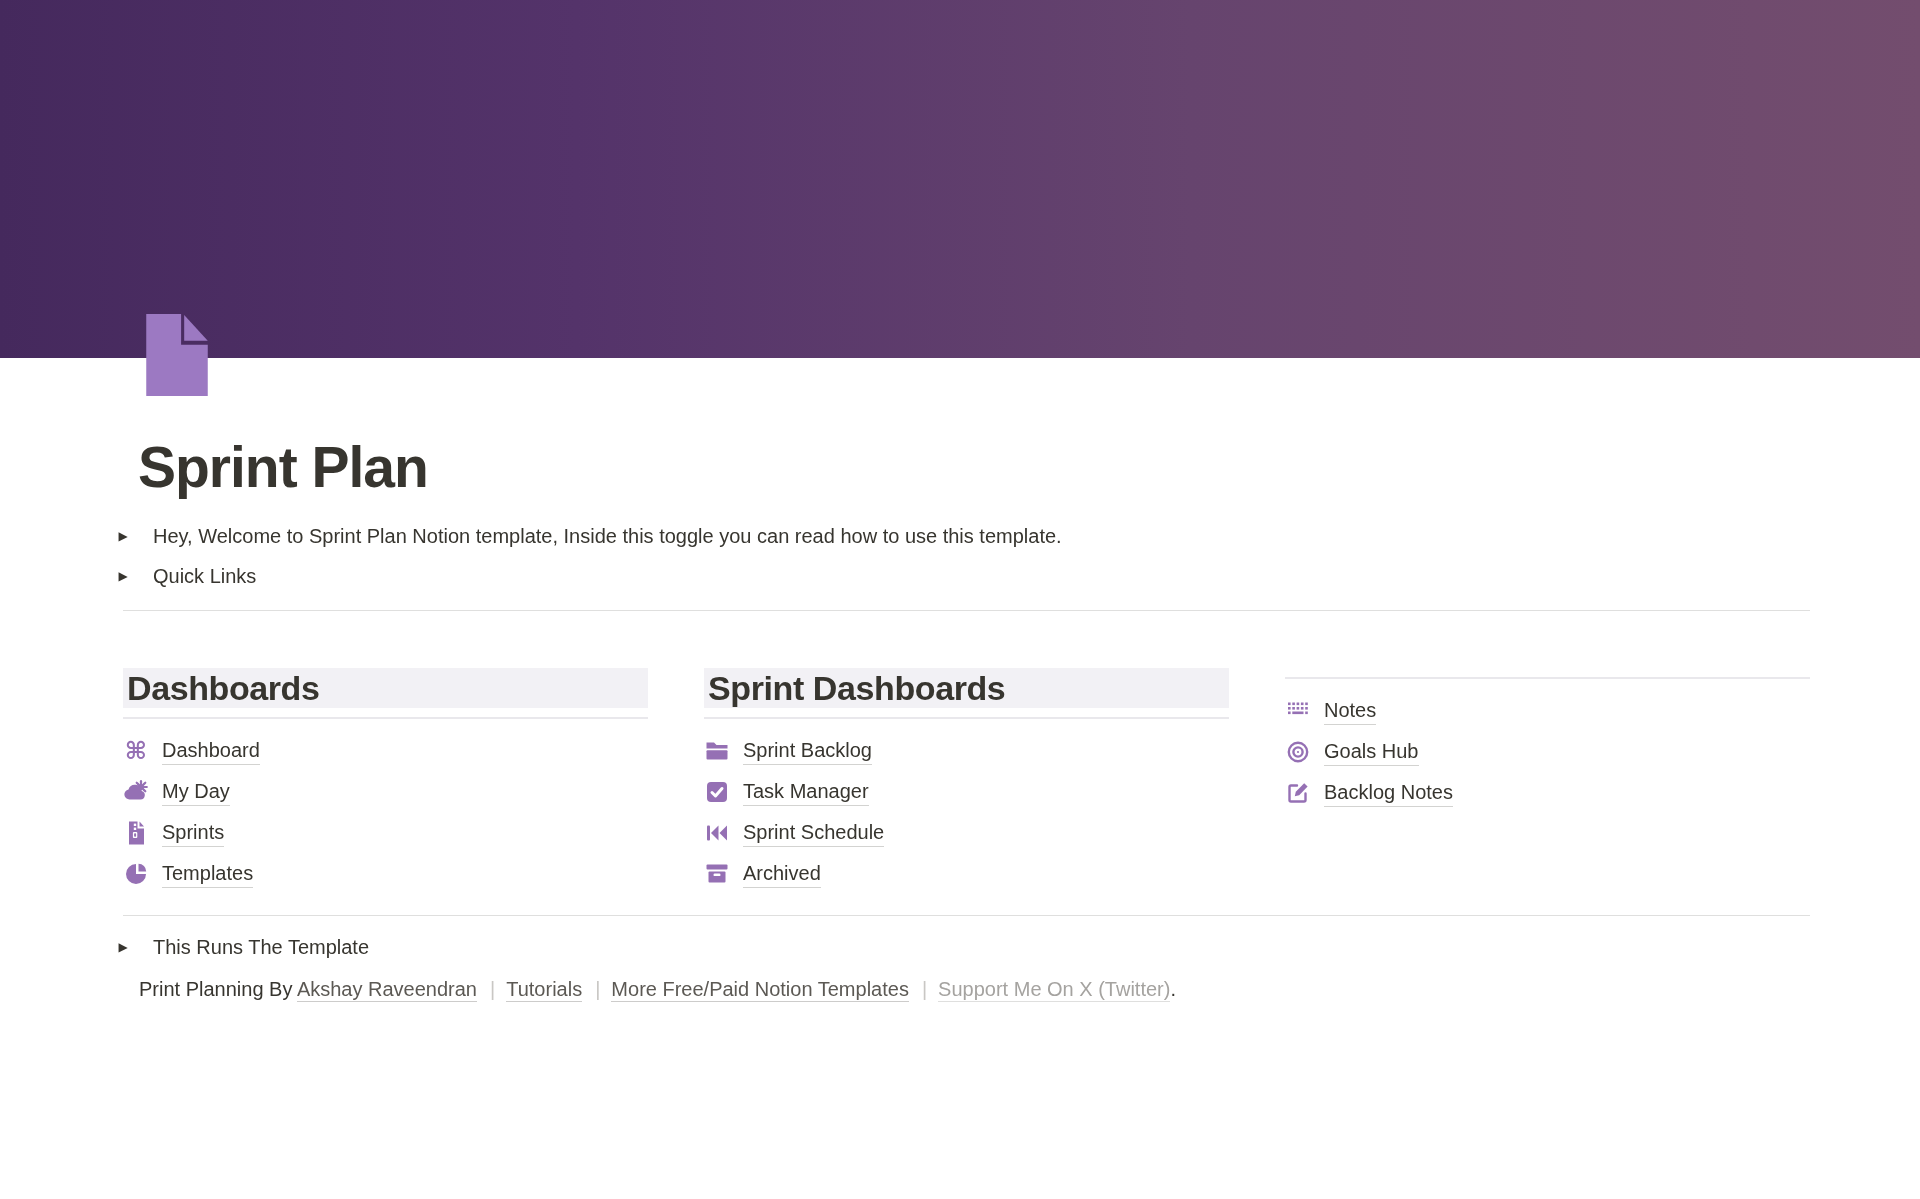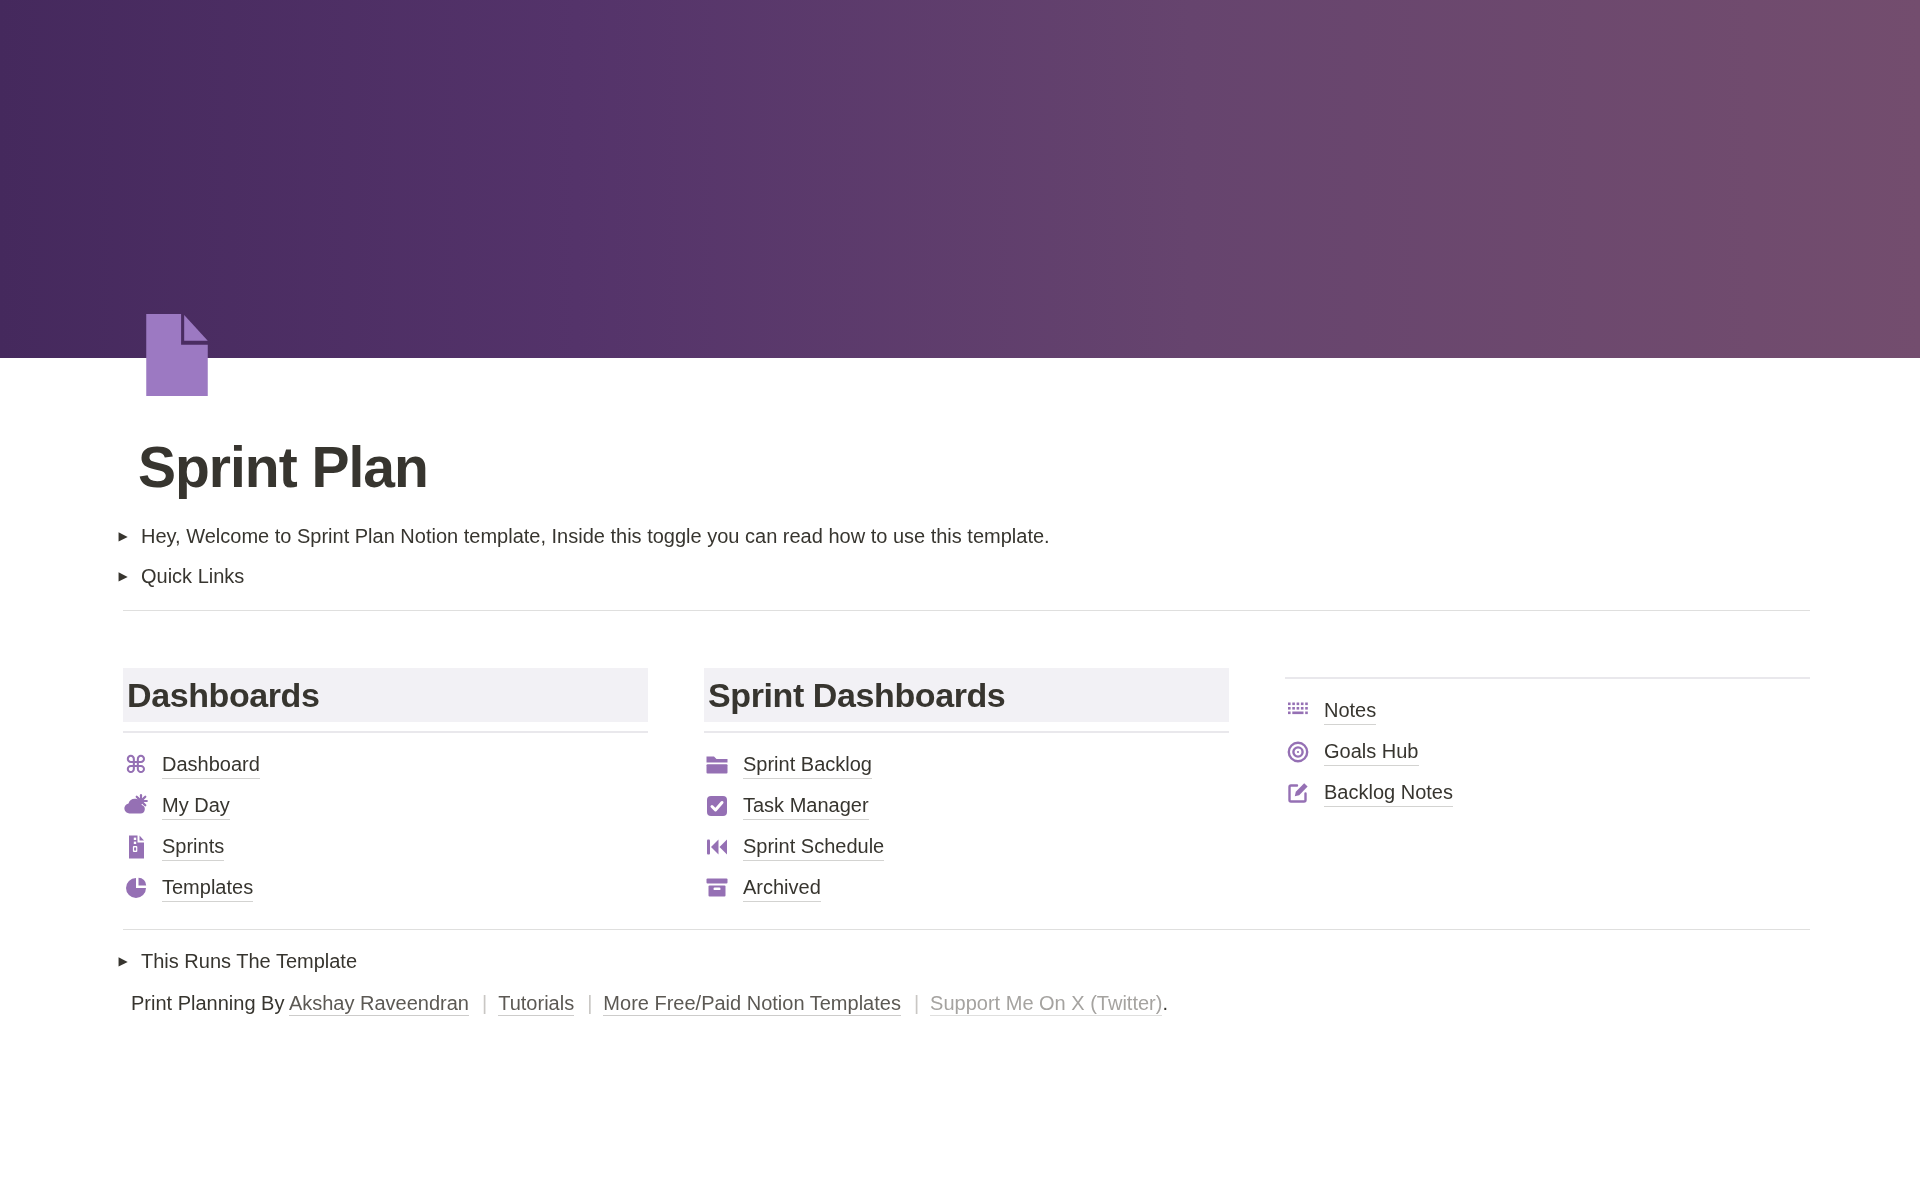--- a/index.html
+++ b/index.html
@@ -22,47 +22,47 @@
     font-weight:700; letter-spacing:-1px; color:#37352f;
   }
   
   .toggle { display:flex; align-items:center; height:40px; font-size:20px; }
   .toggle.first { margin-top:10px; }
   .toggle .tri {
     flex:0 0 24px; width:24px; margin-left:-12px; text-align:center;
     font-size:12px; color:#37352f; font-family:"DejaVu Sans",sans-serif;
     cursor:pointer; line-height:1;
   }
-  .toggle .tlabel { margin-left:6px; }
+  .toggle .tlabel { margin-left:18px; }
   
   .rule { border:none; border-top:1px solid rgba(55,53,47,0.16); margin:0; }
   .rule.after-toggles { margin-top:14px; }
   .rule.before-bottom { margin-top:21px; }
   
   .columns { display:flex; gap:56px; margin-top:57px; }
   .col { flex:1 1 0; min-width:0; }
   .col-header {
-    background:#f2f1f5; height:54px; display:flex; align-items:center;
+    background:#f2f1f5; height:40px; display:flex; align-items:center;
     padding-left:4px; font-size:34px; font-weight:700; letter-spacing:-0.4px;
   }
   .col-rule { height:2px; background:#e9e8ec; margin-top:9px; }
   .col-items { margin-top:11px; }
   .item { display:flex; align-items:center; height:41px; gap:13px; cursor:pointer; }
   .icn { width:26px; height:26px; flex:0 0 26px; display:block; }
   .icn-glyph {
     width:26px; flex:0 0 26px; text-align:center; color:#9570b4;
     font-family:"DejaVu Sans",sans-serif; font-size:24px; font-weight:bold; line-height:26px;
   }
   .item-label {
     font-size:20px; line-height:26px; padding-bottom:1px;
     border-bottom:1.5px solid rgba(55,53,47,0.22);
   }
   
   .toggle.bottom { margin-top:11px; }
-  .footer { margin:2px 0 0 8px; font-size:20px; line-height:40px; }
+  .footer { margin:2px 0 0 16px; font-size:20px; line-height:40px; }
   .footer .plain { color:#37352f; }
   .footer a, .footer .flink {
     color:#5c5954; text-decoration:none; cursor:pointer;
     border-bottom:1.5px solid rgba(55,53,47,0.25); padding-bottom:1px;
   }
   .footer .flink.muted { color:#a5a3a0; border-bottom-color:rgba(55,53,47,0.16); }
   .footer .sep { color:#c9c7c4; margin:0 11px 0 13px; }
   .footer .suffix { color:#37352f; }
 </style>
 </head>

